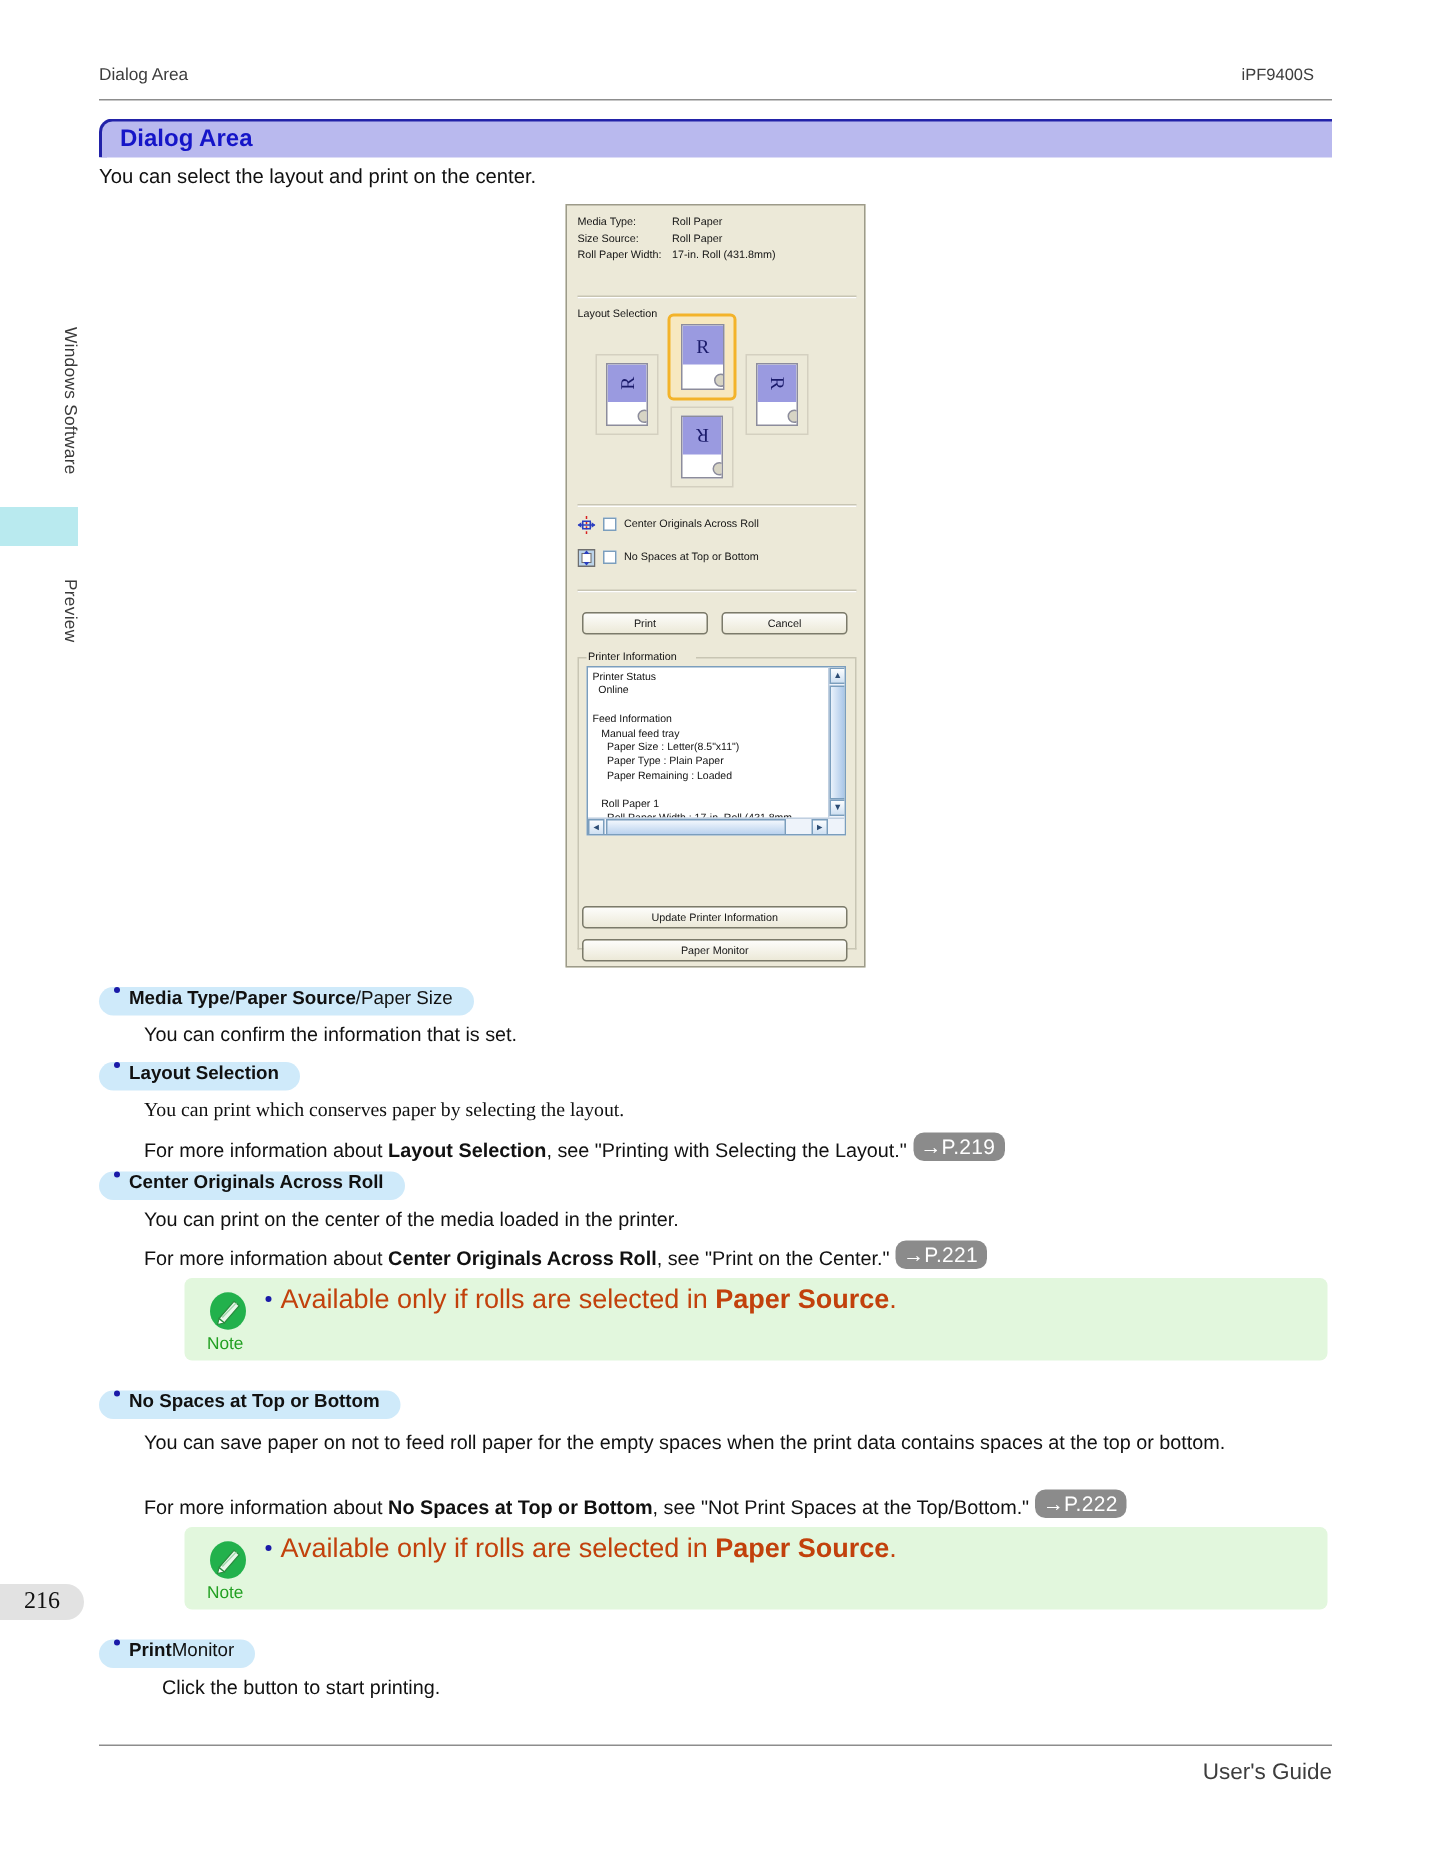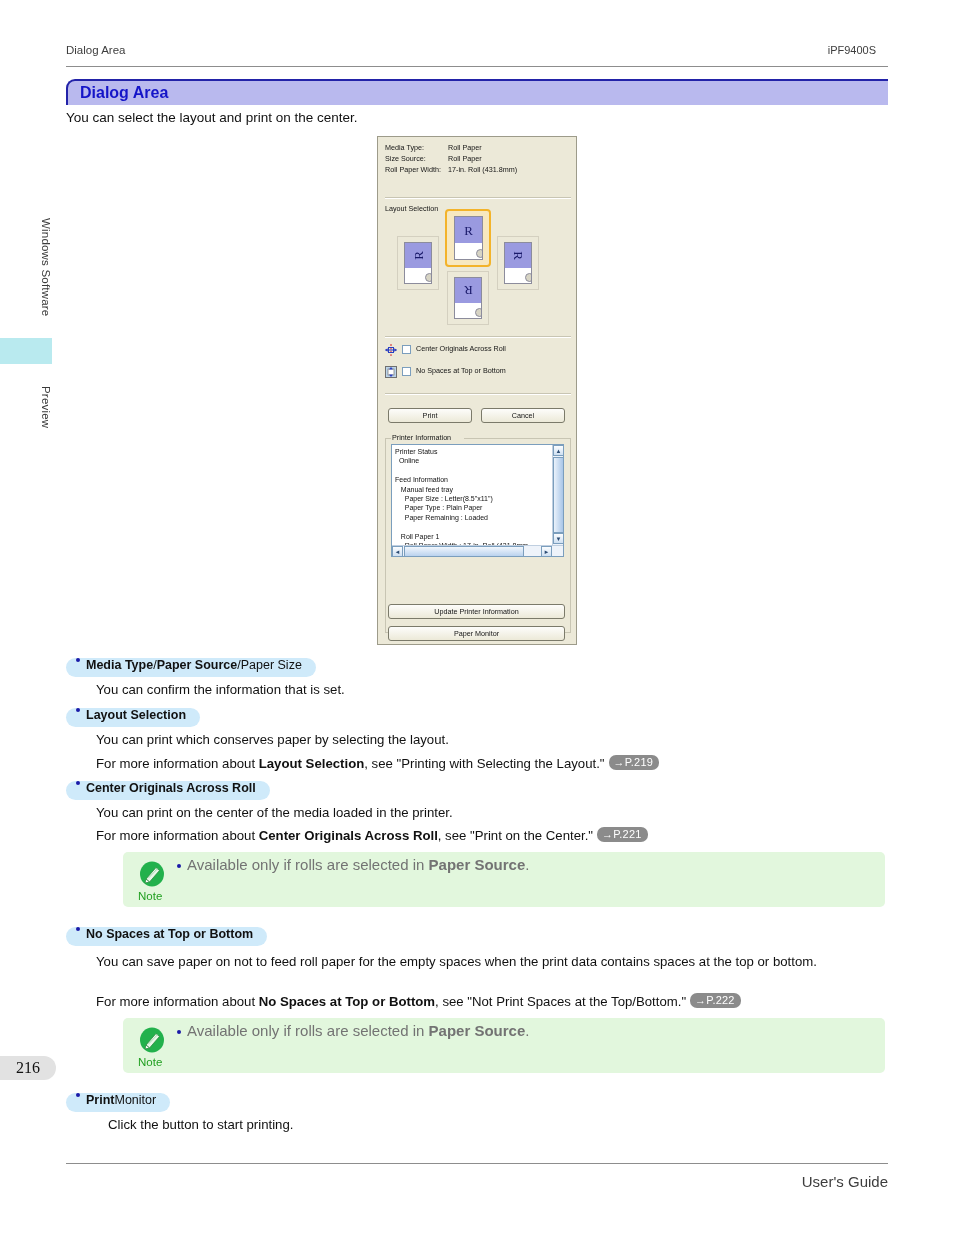--- a/index.html
+++ b/index.html
@@ -305,21 +305,21 @@
     color: #111;
     white-space: nowrap;
   }
   .body-line.wrap { white-space: normal; }
   .body-line b { font-weight: bold; }
 
   .pref {
     display: inline-block;
     background: #8b8b8b;
     color: #ffffff;
-    font-size: 11px;
+    font-size: 14px;
     border-radius: 7px;
     padding: 1px 6px 2px 5px;
     vertical-align: 2px;
     margin-left: 4px;
     letter-spacing: 0.2px;
   }
 
   
   .note {
     position: absolute;
@@ -340,22 +340,22 @@
   .note-bullet {
     position: absolute;
     left: 54px; top: 12px;
     width: 4px; height: 4px;
     border-radius: 50%;
     background: #1a1aa8;
   }
   .note-text {
     position: absolute;
     left: 64px; top: 4px;
-    font-size: 15px;
-    color: #737373;
+    font-size: 18px;
+    color: #c2410c;
   }
   .note-text b { font-weight: bold; }
 
   
   .pageno {
     position: absolute;
     left: 0;
     top: 1056px;
     width: 56px;
     height: 24px;
@@ -541,21 +541,21 @@
   <span> / </span>
   <b>Paper Source</b>
   <span> /Paper Size</span>
 </div>
 <div class="body-line" style="left:96px; top:682px;">You can confirm the information that is set.</div>
 
 <div class="sec-head" style="left:66px; top:708px;">
   <span class="dot"></span>
   <b>Layout Selection</b>
 </div>
-<div class="body-line" style="left:96px; top:732px;">You can print which conserves paper by selecting the layout.</div>
+<div class="body-line" style="left:96px; top:732px;font-family:Liberation Serif, serif;">You can print which conserves paper by selecting the layout.</div>
 <div class="body-line" style="left:96px; top:755px;">
   <span>For more information about </span><b>Layout Selection</b><span>, see "Printing with Selecting the Layout."</span><span class="pref">→P.219</span>
 </div>
 
 <div class="sec-head" style="left:66px; top:781px;">
   <span class="dot"></span>
   <b>Center Originals Across Roll</b>
 </div>
 <div class="body-line" style="left:96px; top:805px;">You can print on the center of the media loaded in the printer.</div>
 <div class="body-line" style="left:96px; top:827px;">

